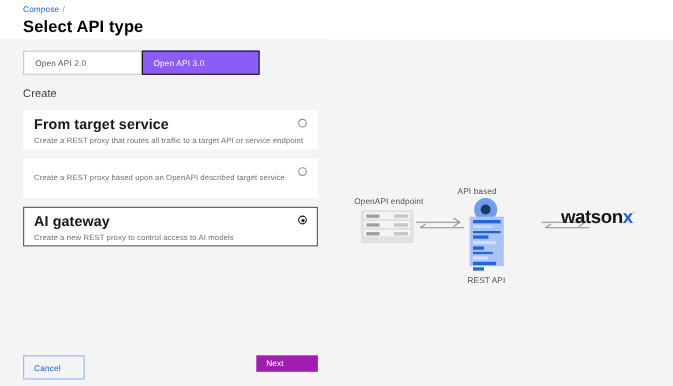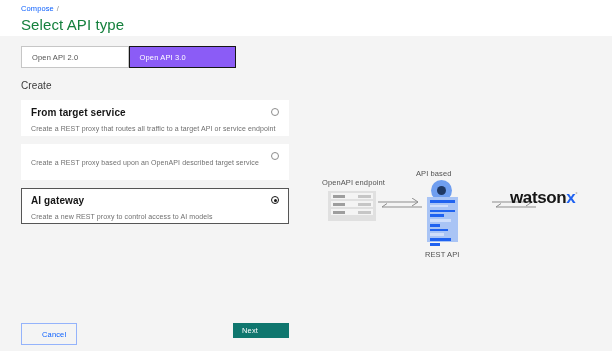--- a/index.html
+++ b/index.html
@@ -33,22 +33,22 @@
   #breadcrumb .crumb-link {
     color: #0f62fe;
   }
   #breadcrumb .crumb-sep {
     color: #8d8d8d;
     margin-left: 3px;
   }
   #page-title {
     font-size: 15px;
     line-height: 20px;
-    font-weight: 400;
-    color: #15803d;
+    font-weight: 700;
+    color: #000000;
     margin-top: 1px;
     letter-spacing: .1px;
   }
 
   
   #left-panel {
     position: absolute;
     left: 0; top: 36px;
     width: 300px; height: 315px;
     background: #f4f4f4;
@@ -104,21 +104,21 @@
     height: 36px;
     margin-bottom: 8px;
     padding: 7px 9px 0 9px;
     border: 1px solid transparent;
     cursor: pointer;
   }
   .option-card.selected {
     border: 1px solid #565656;
   }
   .option-title {
-    font-size: 10px;
+    font-size: 13px;
     font-weight: 700;
     color: #161616;
     line-height: 10px;
     letter-spacing: .1px;
   }
   .option-desc {
     font-size: 7px;
     color: #6f6f6f;
     line-height: 10px;
     margin-top: 6px;
@@ -153,30 +153,30 @@
   #cancel-button {
     position: absolute;
     left: 0; top: 0;
     width: 56px; height: 22px;
     border: 1px solid #94b3fb;
     background: #f4f4f4;
     color: #0f62fe;
     font-size: 7.5px;
     font-family: "Liberation Sans", sans-serif;
     display: flex; align-items: center;
-    padding-left: 20px;
+    padding-left: 9px;
     cursor: pointer;
     letter-spacing: .15px;
   }
   #next-button {
     position: absolute;
     right: 0; top: 0;
     width: 56px; height: 15px;
     border: none;
-    background: #0f766e;
+    background: #a21caf;
     color: #ffffff;
     font-size: 7.5px;
     font-family: "Liberation Sans", sans-serif;
     display: flex; align-items: center;
     padding-left: 9px;
     cursor: pointer;
     letter-spacing: .15px;
   }
 
   

